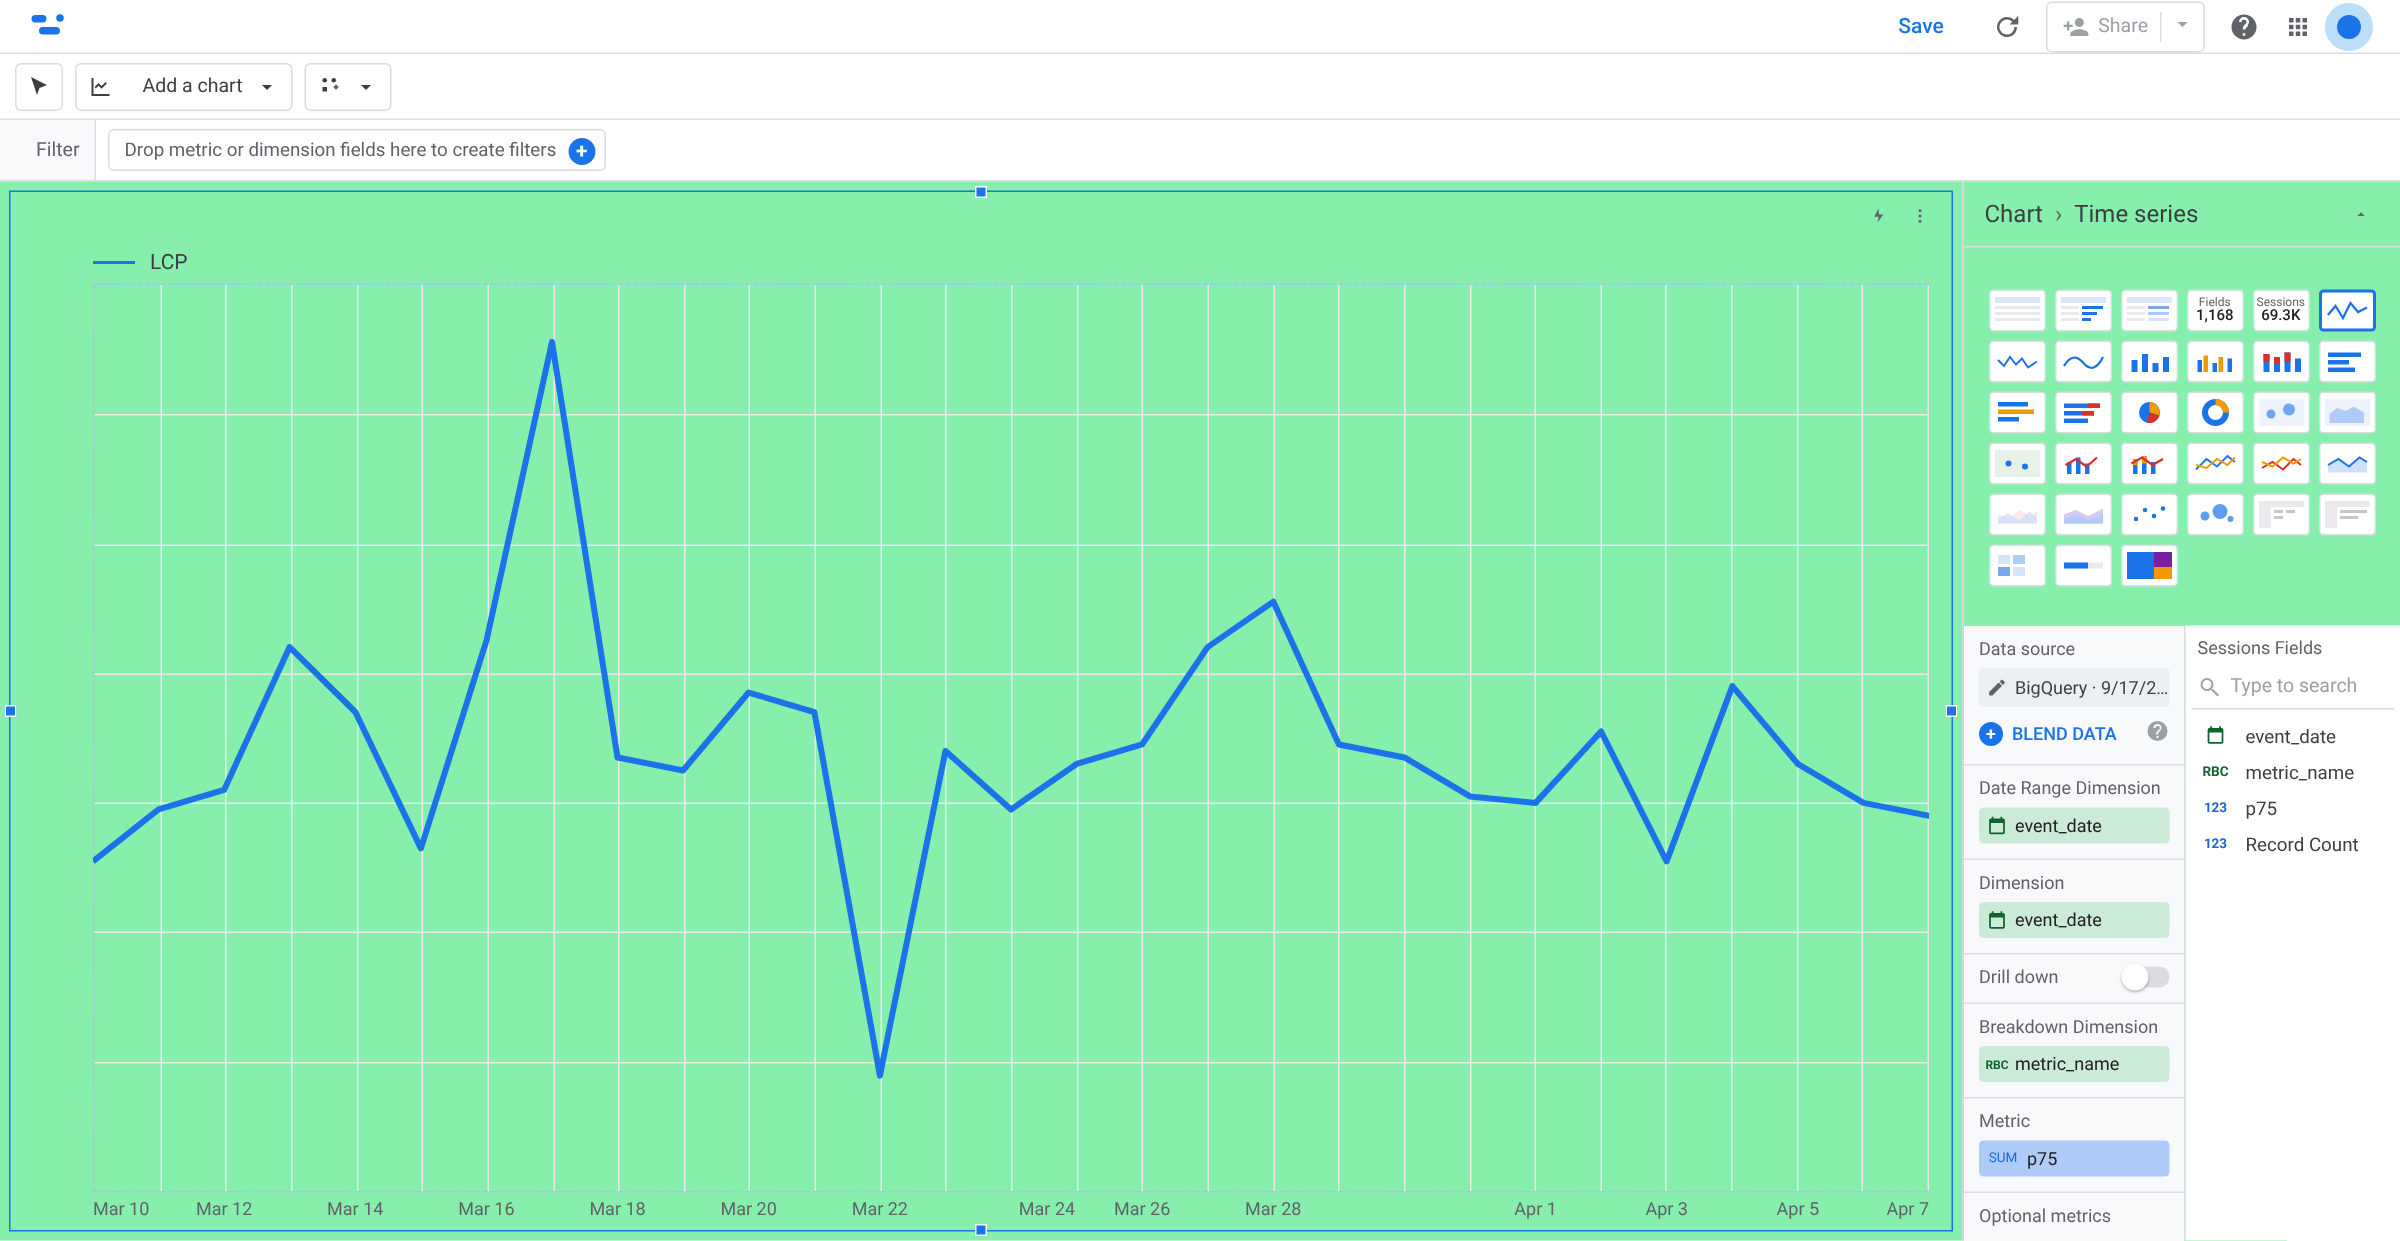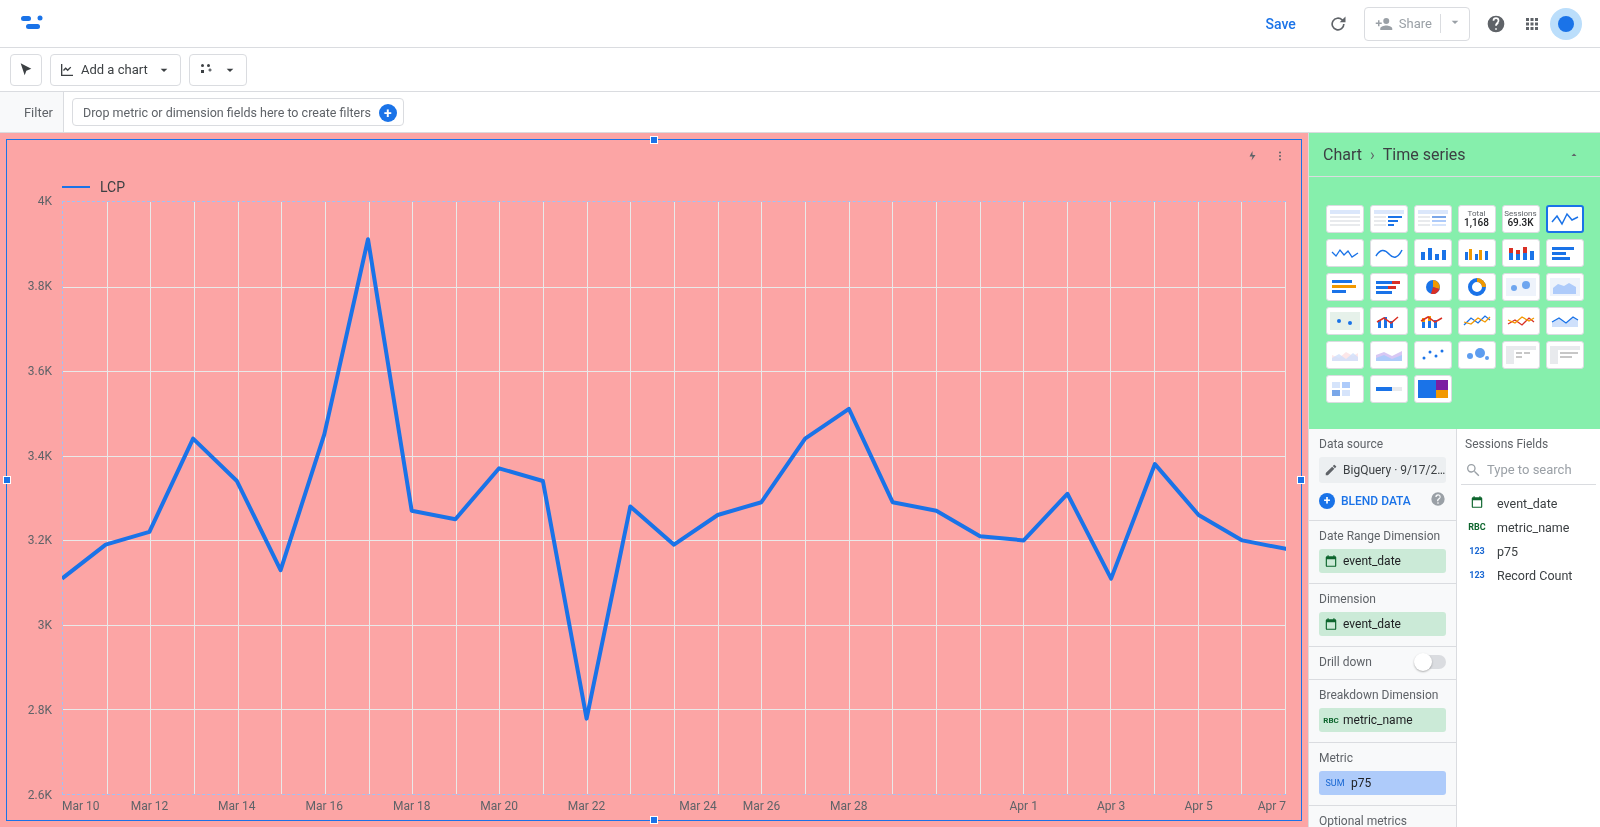--- a/index.html
+++ b/index.html
@@ -13,21 +13,21 @@
     --green-chip:#cbead7;
     --sum-chip:#aecbfa;
     --green-icon:#0d652d;
     --text:#202124;
     --panel:#f8f9fa;
   }
   *{box-sizing:border-box;font-family:Roboto,Arial,sans-serif;}
   html,body{margin:0;height:100%;width:100%;}
   body{display:flex;flex-direction:column;color:var(--text);font-size:13px;background:#fff;}
   
-  .appbar{height:48px;display:flex;align-items:center;padding:0 18px;border-bottom:1px solid var(--grey300);}
+  .appbar{height:36px;display:flex;align-items:center;padding:0 18px;border-bottom:1px solid var(--grey300);}
   .logo svg{display:block;}
   .appbar-spacer{flex:1;}
   .appbar a.save{color:var(--blue);font-weight:500;text-decoration:none;margin-right:24px;font-size:14px;}
   .icon-btn{width:36px;height:36px;border:none;background:transparent;border-radius:50%;display:inline-flex;align-items:center;justify-content:center;color:var(--grey500);cursor:pointer;}
   .icon-btn svg{fill:currentColor;}
   .share-btn{display:inline-flex;align-items:center;height:34px;border:1px solid var(--grey300);border-radius:4px;color:#9aa0a6;padding:0 6px 0 10px;margin:0 8px;}
   .share-btn .dd{border-left:1px solid var(--grey300);padding-left:6px;margin-left:8px;}
   .avatar{width:32px;height:32px;border-radius:50%;background:#bbdefb;display:flex;align-items:center;justify-content:center;}
   .avatar span{width:16px;height:16px;border-radius:50%;background:var(--blue);}
 
@@ -40,21 +40,21 @@
 
   
   .filterbar{display:flex;align-items:stretch;border-bottom:1px solid var(--grey300);}
   .filterbar .lbl{width:64px;min-width:64px;background:var(--panel);display:flex;align-items:center;justify-content:flex-end;padding:0 10px 0 8px;color:var(--grey500);gap:19px;font-size:13px;border-right:1px solid var(--grey300);}
   .filterbar .drop{flex:1;padding:6px 8px;}
   .filterbar .chip{display:inline-flex;align-items:center;border:1px solid var(--grey300);border-radius:4px;height:28px;padding:0 32px 0 10px;color:var(--grey500);position:relative;font-size:12.5px;}
   .plus-badge{position:absolute;right:6px;top:5px;width:18px;height:18px;border-radius:50%;background:var(--blue);color:#fff;display:flex;align-items:center;justify-content:center;font-weight:700;font-size:14px;}
 
   
   .main{flex:1;display:flex;min-height:0;}
-  .canvas-wrap{flex:1;padding:0;position:relative;overflow:hidden;background:#fca5a5;}
+  .canvas-wrap{flex:1;padding:0;position:relative;overflow:hidden;background:#86efac;}
   .selection{position:absolute;left:6px;right:6px;top:6px;bottom:6px;border:1px solid var(--blue);}
   .sel-handle{position:absolute;width:8px;height:8px;background:var(--blue);border:1px solid #fff;}
   .sh-n{top:-4px;left:50%;transform:translateX(-50%);}
   .sh-s{bottom:-4px;left:50%;transform:translateX(-50%);}
   .sh-w{left:-4px;top:50%;transform:translateY(-50%);}
   .sh-e{right:-4px;top:50%;transform:translateY(-50%);}
 
   .chart-card{position:absolute;inset:10px 12px 10px 12px;display:flex;flex-direction:column;}
   .chart-head{display:flex;justify-content:flex-end;align-items:center;gap:4px;height:26px;padding-right:4px;}
   .chart-head .icon-btn{width:24px;height:24px;}
@@ -158,21 +158,21 @@
 <div class="toolbar">
   <div class="tool small">
     <svg width="16" height="16" viewBox="0 0 24 24">
         <path d="M4 2l6 18 2.5-7L20 10z"></path>
       </svg>
   </div>
   <div class="tool">
     <svg width="16" height="16" viewBox="0 0 24 24">
         <path d="M3 3v18h18v-2H5V3zm14 4-4 4-3-3-4 4 1.4 1.4L10 10.8l3 3 5.4-5.4z"></path>
       </svg>
-    <span style="margin:0 2px 0 6px">Add a chart</span>
+    <span style="margin:0 2px 0 20px">Add a chart</span>
     <svg class="caret" width="16" height="16" viewBox="0 0 24 24">
         <path d="M7 10l5 5 5-5z"></path>
       </svg>
   </div>
   <div class="tool">
     <svg width="18" height="18" viewBox="0 0 24 24">
         <circle cx="6" cy="6" r="2"></circle>
         <circle cx="14" cy="6" r="2"></circle>
         <rect x="4" y="12" width="4" height="4"></rect>
         <path d="M16 10v4m-2-2h4" stroke="#5f6368" stroke-width="2" fill="none"></path>
@@ -220,30 +220,20 @@
               <circle cx="12" cy="12" r="2"></circle>
               <circle cx="12" cy="19" r="2"></circle>
             </svg>
           </button>
       </div>
       <div class="legend">
         <span class="swatch"></span>
           <span>LCP</span>
       </div>
       <div class="plot">
-        <div class="y-axis" id="yaxis">
-            <div class="y-tick" style="top: 0%;">4K</div>
-            <div class="y-tick" style="top: 14.2857%;">3.8K</div>
-            <div class="y-tick" style="top: 28.5714%;">3.6K</div>
-            <div class="y-tick" style="top: 42.8571%;">3.4K</div>
-            <div class="y-tick" style="top: 57.1429%;">3.2K</div>
-            <div class="y-tick" style="top: 71.4286%;">3K</div>
-            <div class="y-tick" style="top: 85.7143%;">2.8K</div>
-            <div class="y-tick" style="top: 100%;">2.6K</div>
-          </div>
         <div class="grid" id="grid">
             <div class="gline-h" style="top: 14.2857%;"></div>
             <div class="gline-h" style="top: 28.5714%;"></div>
             <div class="gline-h" style="top: 42.8571%;"></div>
             <div class="gline-h" style="top: 57.1429%;"></div>
             <div class="gline-h" style="top: 71.4286%;"></div>
             <div class="gline-h" style="top: 85.7143%;"></div>
             <div class="gline-v" style="left: 3.57143%;"></div>
             <div class="gline-v" style="left: 7.14286%;"></div>
             <div class="gline-v" style="left: 10.7143%;"></div>
@@ -337,21 +327,21 @@
             <rect y="0" width="30" height="4" fill="#dbe7fb"></rect>
             <rect y="6" width="12" height="2" fill="#e8eaed"></rect>
             <rect x="14" y="6" width="14" height="2" fill="#7aa7e9"></rect>
             <rect y="10" width="12" height="2" fill="#e8eaed"></rect>
             <rect x="14" y="10" width="14" height="2" fill="#aecbfa"></rect>
             <rect y="14" width="12" height="2" fill="#e8eaed"></rect>
             <rect x="14" y="14" width="14" height="2" fill="#d6e4fb"></rect>
           </svg>
         </div>
       <div class="thumb txt">
-          <span>Total</span>
+          <span>Fields</span>
           <b>1,168</b>
         </div>
       <div class="thumb txt">
           <span>Sessions</span>
           <b>69.3K</b>
         </div>
       <div class="thumb sel">
           <svg width="30" height="18">
             <polyline points="2,12 7,6 12,14 17,4 22,10 28,7" fill="none" stroke="#1a73e8" stroke-width="1.5"></polyline>
           </svg>

